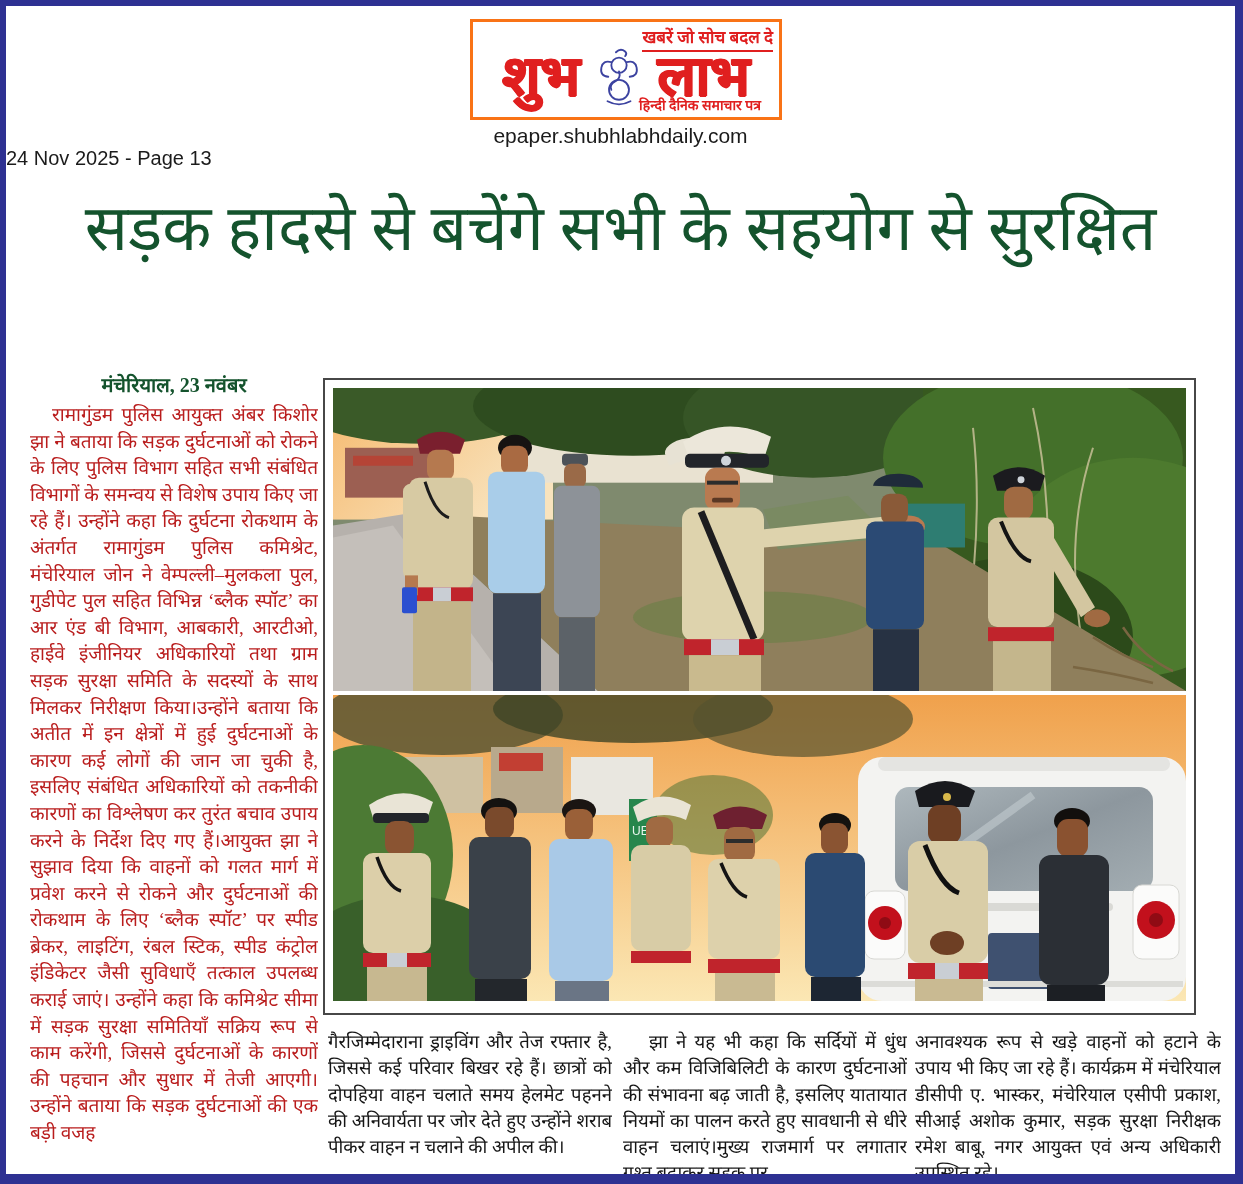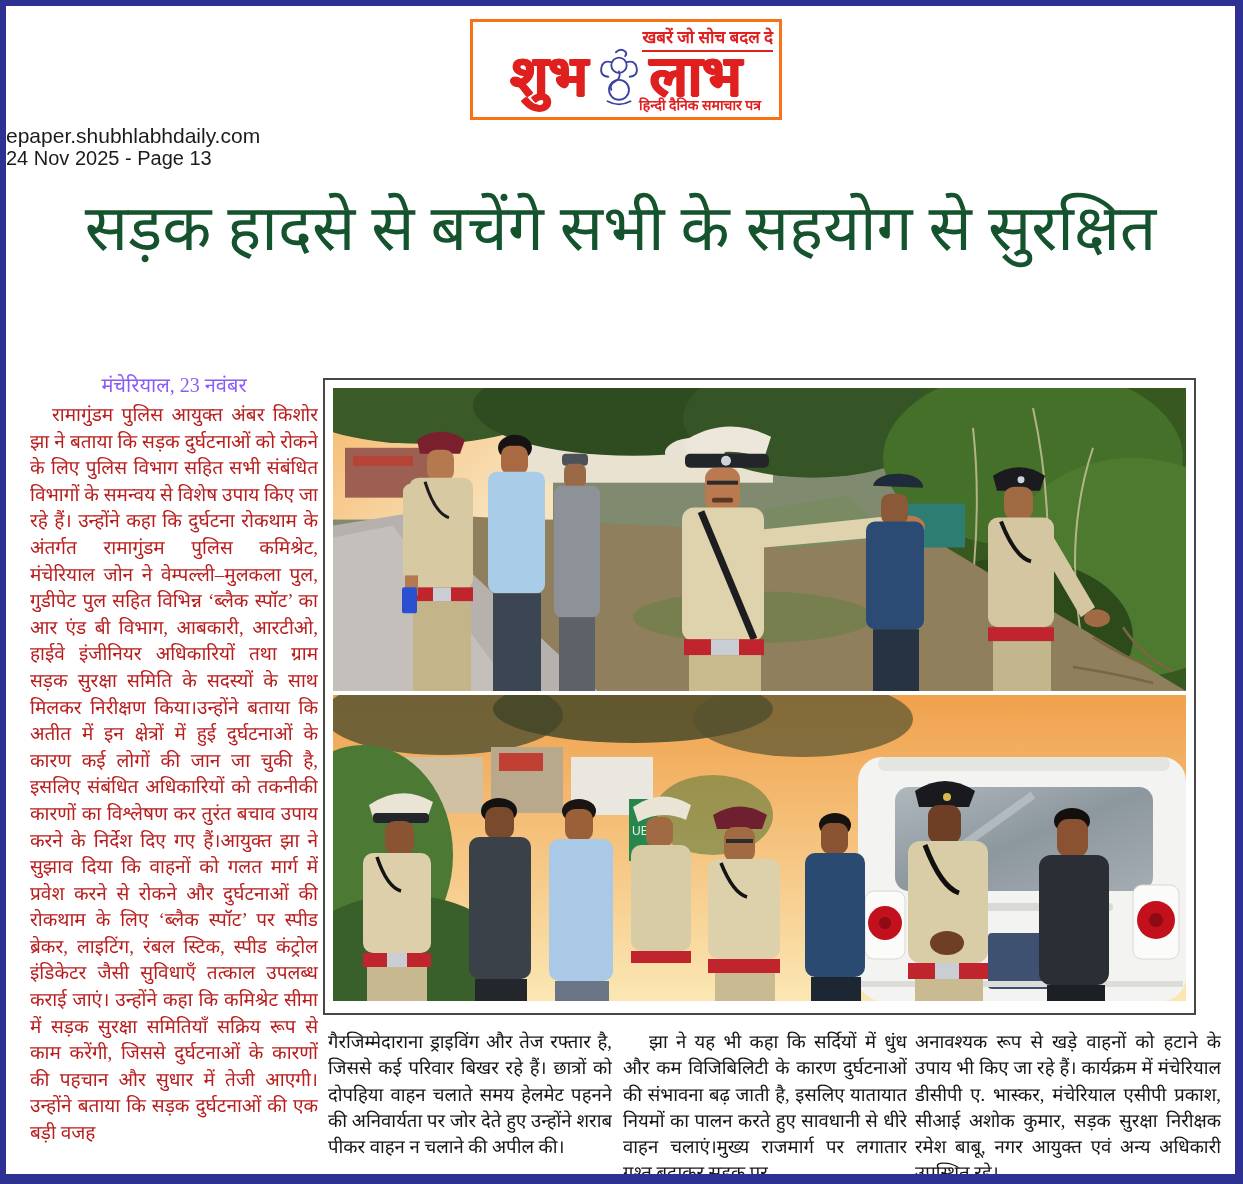--- a/index.html
+++ b/index.html
@@ -21,55 +21,55 @@
     border:3px solid #f97316;background:#fff;box-sizing:border-box;
   }
   .tagline{
     position:absolute;top:3px;right:6px;
     color:#e01f1f;font-weight:bold;font-size:17px;
     border-bottom:2px solid #e01f1f;padding-bottom:2px;
     font-family:"Liberation Serif",serif;white-space:nowrap;
   }
   .title-row{
     position:absolute;left:0;top:22px;width:100%;height:64px;
-    display:flex;align-items:center;justify-content:center;gap:8px;
+    display:flex;align-items:center;justify-content:center;gap:16px;
   }
   .title-word{
     color:#e01f1f;font-size:56px;font-weight:900;line-height:60px;
     text-shadow:1px 0 0 #e01f1f, -1px 0 0 #e01f1f, 0 1px 0 #e01f1f;
     white-space:nowrap;
   }
   .ganesh{width:46px;height:66px;flex:0 0 auto;}
   .subtitle{
     position:absolute;bottom:3px;right:18px;
     color:#e01f1f;font-weight:bold;font-size:14px;white-space:nowrap;text-align:center;
   }
   .site-url{
-    position:absolute;top:118px;left:0;width:100%;
+    position:absolute;top:118px;left:0;width:100%;text-align:center;
     font-family:"Liberation Sans","DejaVu Sans",sans-serif;
     font-size:21px;color:#1b1b1b;
   }
   .date-line{
     position:absolute;top:141px;left:0;width:100%;text-align:left;
     font-family:"Liberation Sans","DejaVu Sans",sans-serif;
     font-size:20px;color:#1b1b1b;
   }
   
   .headline{
     position:absolute;top:182px;left:12px;width:1205px;
     text-align:center;font-weight:normal;color:#14532d;
     font-size:64px;line-height:81px;letter-spacing:0px;
   }
   
   .left-col{
     position:absolute;left:24px;top:366px;width:288px;height:792px;
     overflow:hidden;
   }
   .dateline{
-    text-align:center;font-weight:normal;font-size:20px;line-height:27px;color:#8b5cf6;
+    text-align:center;font-weight:bold;font-size:20px;line-height:27px;color:#14532d;
   }
   .body-par{
     margin:3px 0 0 0;font-size:19px;line-height:26.6px;
     text-align:justify;text-indent:22px;color:#b91c1c;
   }
   
   .photo-frame{
     position:absolute;left:317px;top:372px;width:873px;height:637px;
     box-sizing:border-box;border:2px solid #474747;background:#fff;
     padding:8px;display:flex;flex-direction:column;gap:4px;

